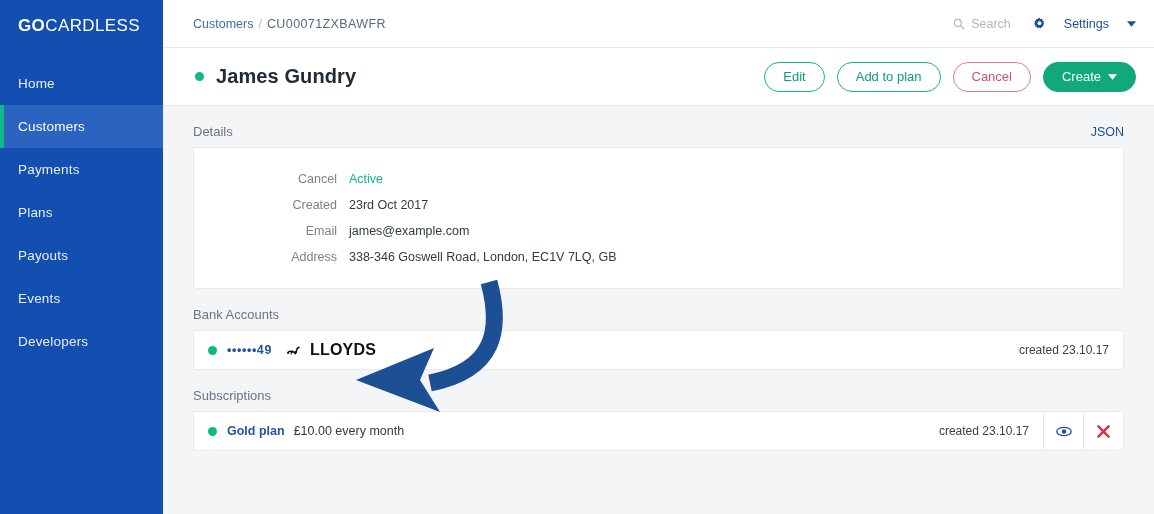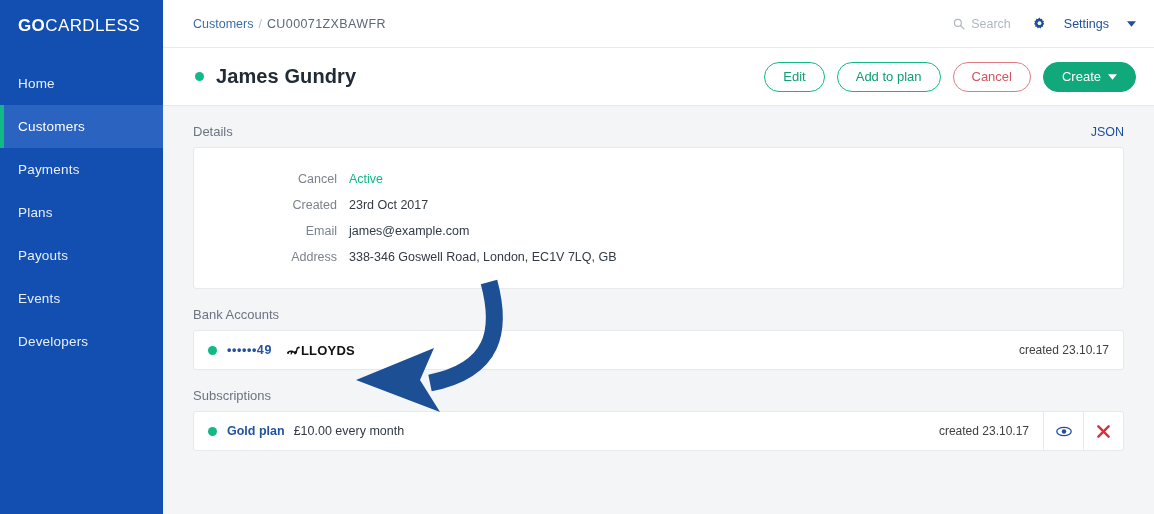--- a/index.html
+++ b/index.html
@@ -104,21 +104,21 @@
   .row .val { font-size: 12.5px; color: #313a45; }
   .row .val.green { color: #12b886; }
 
   .section-gap { margin-top: 18px; }
 
   .list-card {
     height: 40px; display: flex; align-items: center;
     padding-left: 14px; font-size: 12.5px;
   }
   .acct-num { color: #2352a0; font-weight: bold; margin-left: 10px; letter-spacing: .6px; font-size: 12.5px; }
-  .bank-logo { display: inline-flex; align-items: center; gap: 0; margin-left: 14px; color: #111111; font-weight: bold; font-size: 13px; letter-spacing: .2px; }
+  .bank-logo { display: inline-flex; align-items: center; gap: 9px; margin-left: 14px; color: #111111; font-weight: bold; font-size: 16px; letter-spacing: .2px; }
   .meta { margin-left: auto; color: #404040; font-size: 12px; padding-right: 14px; }
   .plan-link { color: #2352a0; font-weight: bold; margin-left: 10px; font-size: 12.5px; }
   .plan-desc { color: #313a45; margin-left: 9px; font-size: 12.5px; }
   .row-actions { display: flex; align-items: stretch; height: 40px; margin-left: 0; }
   .row-btn {
     width: 40px; display: flex; align-items: center; justify-content: center;
     border-left: 1px solid #e7e9ee; cursor: pointer;
   }
 
   

